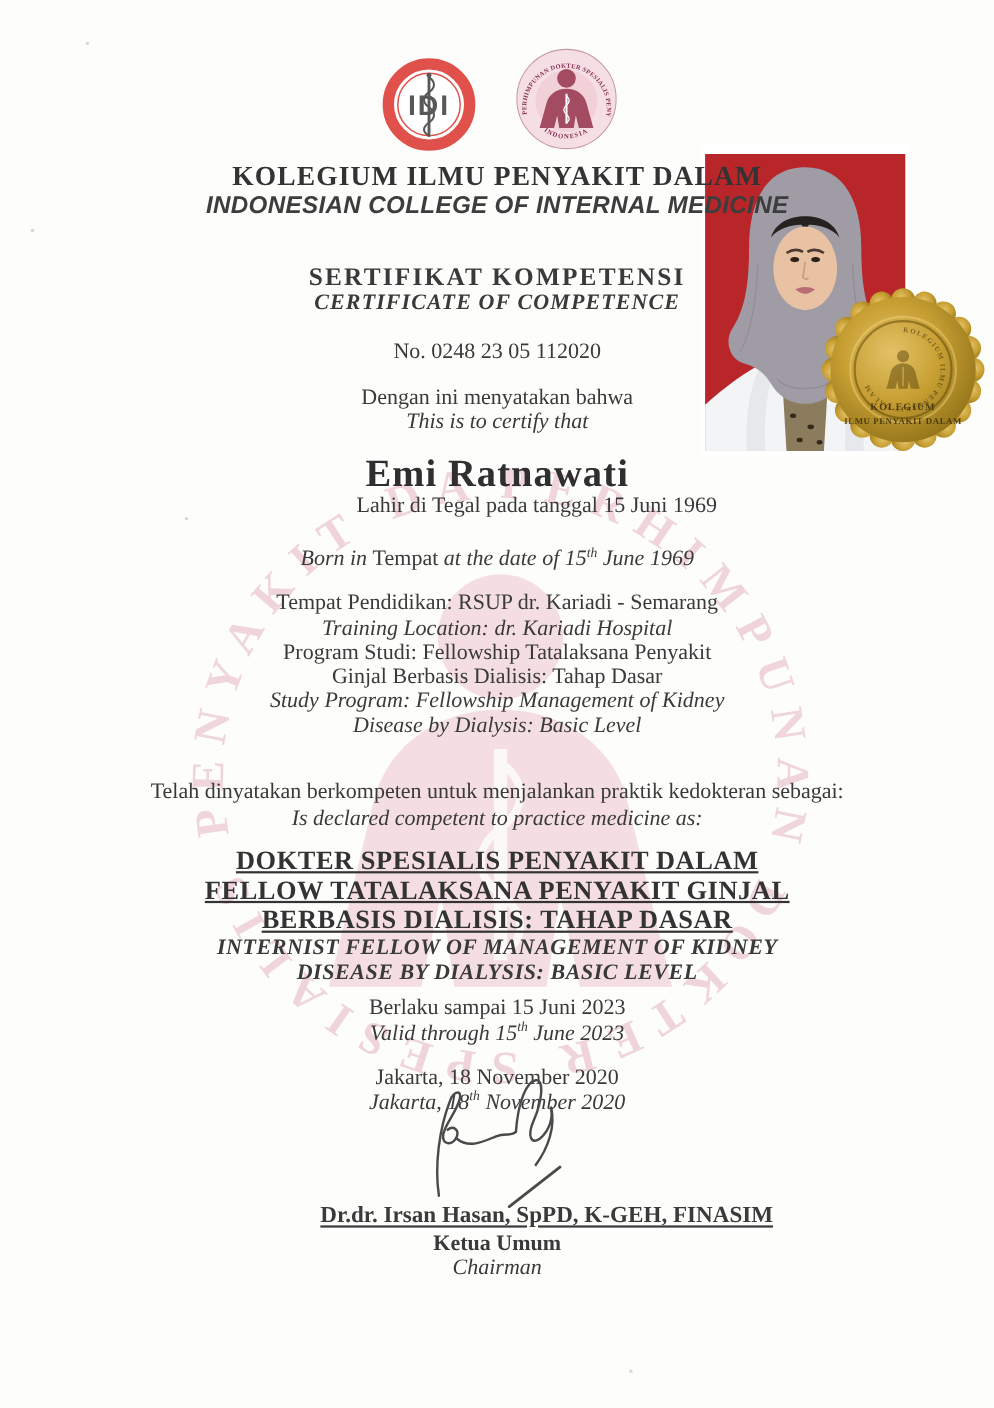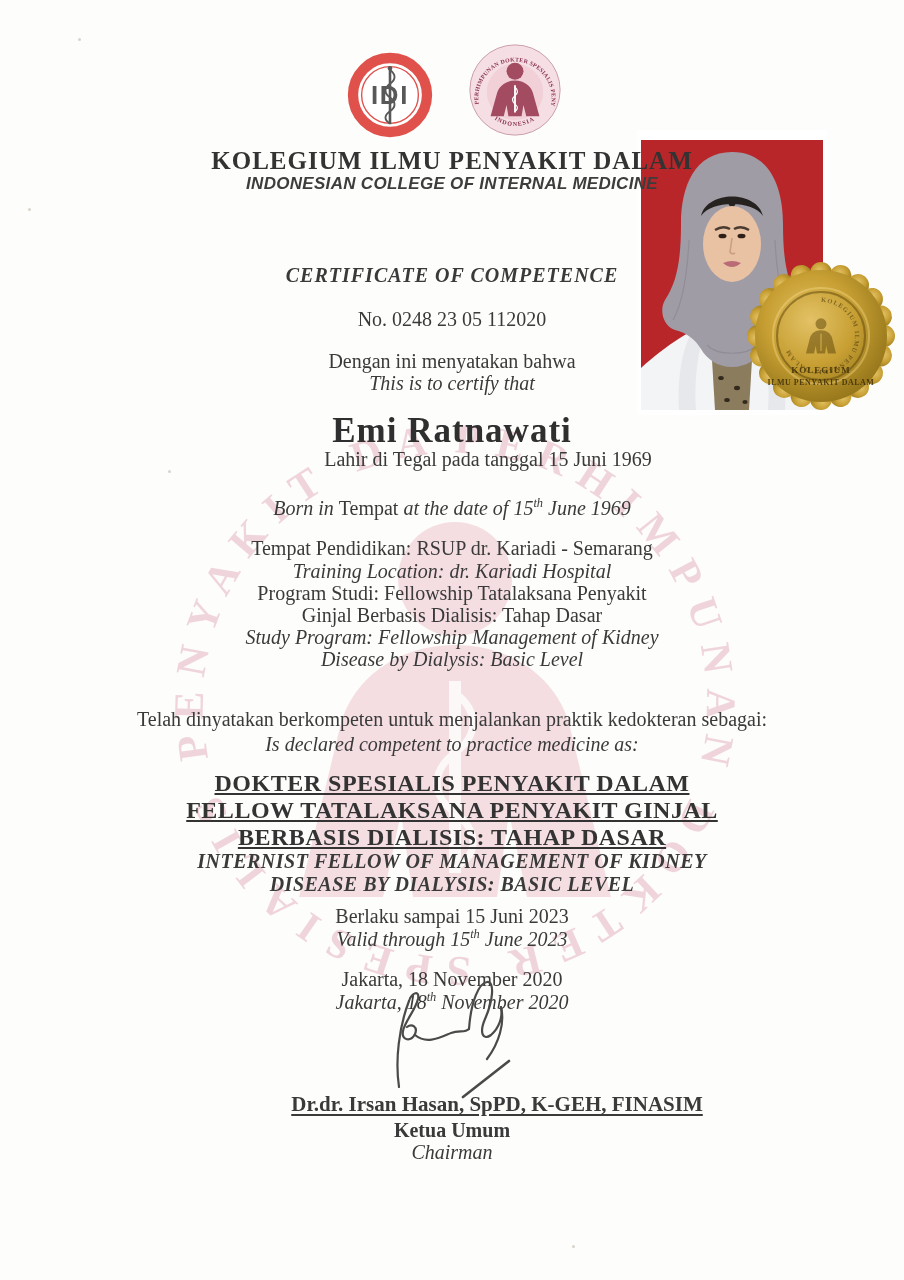--- a/index.html
+++ b/index.html
@@ -3,21 +3,21 @@
 <meta charset="utf-8">
 <style>
   html,body{margin:0;padding:0;}
   .page{position:relative;width:904px;height:1280px;background:#fdfdfb;overflow:hidden;
         font-family:"Liberation Serif",serif;color:#3a3a3a;}
   .line{position:absolute;left:0;width:904px;text-align:center;white-space:nowrap;line-height:1.1;}
   .b{font-weight:bold;}
   .i{font-style:italic;}
   .sans{font-family:"Liberation Sans",sans-serif;}
   .t-org-id{font-size:25px;letter-spacing:1px;color:#333;}
-  .t-org-en{font-size:17px;letter-spacing:.3px;color:#3d3d3d;}
+  .t-org-en{font-size:22px;letter-spacing:.3px;color:#3d3d3d;}
   .t-title-id{font-size:23px;letter-spacing:2px;}
   .t-title-en{font-size:20px;letter-spacing:1px;}
   .t-body{font-size:20px;}
   .t-name{font-size:35px;letter-spacing:1px;color:#2f2f2f;}
   .t-qual{font-size:24px;letter-spacing:.5px;color:#333;text-decoration:underline;}
   .t-qual-en{font-size:20px;letter-spacing:.5px;}
   .t-signer{font-size:21px;text-decoration:underline;text-underline-offset:3px;}
   .t-ketua{font-size:20px;}
   sup.s{font-size:62%;vertical-align:super;line-height:0;}
   .up{font-style:normal;}
@@ -152,20 +152,21 @@
       <path fill="#5c4509" d="M50,40 C40,40 33,46 31,53 L24,80 L38,80 L41,67 L43,80 L57,80 L59,67 L62,80 L76,80 L69,53 C67,46 60,40 50,40 Z"></path>
       <line x1="50" y1="46" x2="50" y2="76" stroke="#caa84e" stroke-width="2"></line>
     </g>
     <text x="76" y="113" text-anchor="middle" font-family="Liberation Serif, serif" font-weight="bold" font-size="9" letter-spacing="1" fill="rgba(62,46,8,0.85)">KOLEGIUM</text>
     <text x="76" y="125" text-anchor="middle" font-family="Liberation Serif, serif" font-weight="bold" font-size="8" letter-spacing="0.5" fill="rgba(62,46,8,0.85)">ILMU PENYAKIT DALAM</text>
   </svg>
 
   <div class="line b t-org-id" style="top:147px;">KOLEGIUM ILMU PENYAKIT DALAM</div>
   <div class="line b i sans t-org-en" style="top:175px;">INDONESIAN COLLEGE OF INTERNAL MEDICINE</div>
 
+  <div class="line b t-title-id" style="top:239px;">SERTIFIKAT KOMPETENSI</div>
   <div class="line b i t-title-en" style="top:264px;">CERTIFICATE OF COMPETENCE</div>
 
   <div class="line t-body" style="top:308px;">No. 0248 23 05 112020</div>
 
   <div class="line t-body" style="top:350px;">Dengan ini menyatakan bahwa</div>
   <div class="line i t-body" style="top:372px;">This is to certify that</div>
 
   <div class="line b t-name" style="top:412px;">Emi Ratnawati</div>
 
   <div class="line t-body" style="top:448px;padding-left:36px;">Lahir di Tegal pada tanggal 15 Juni 1969</div>

